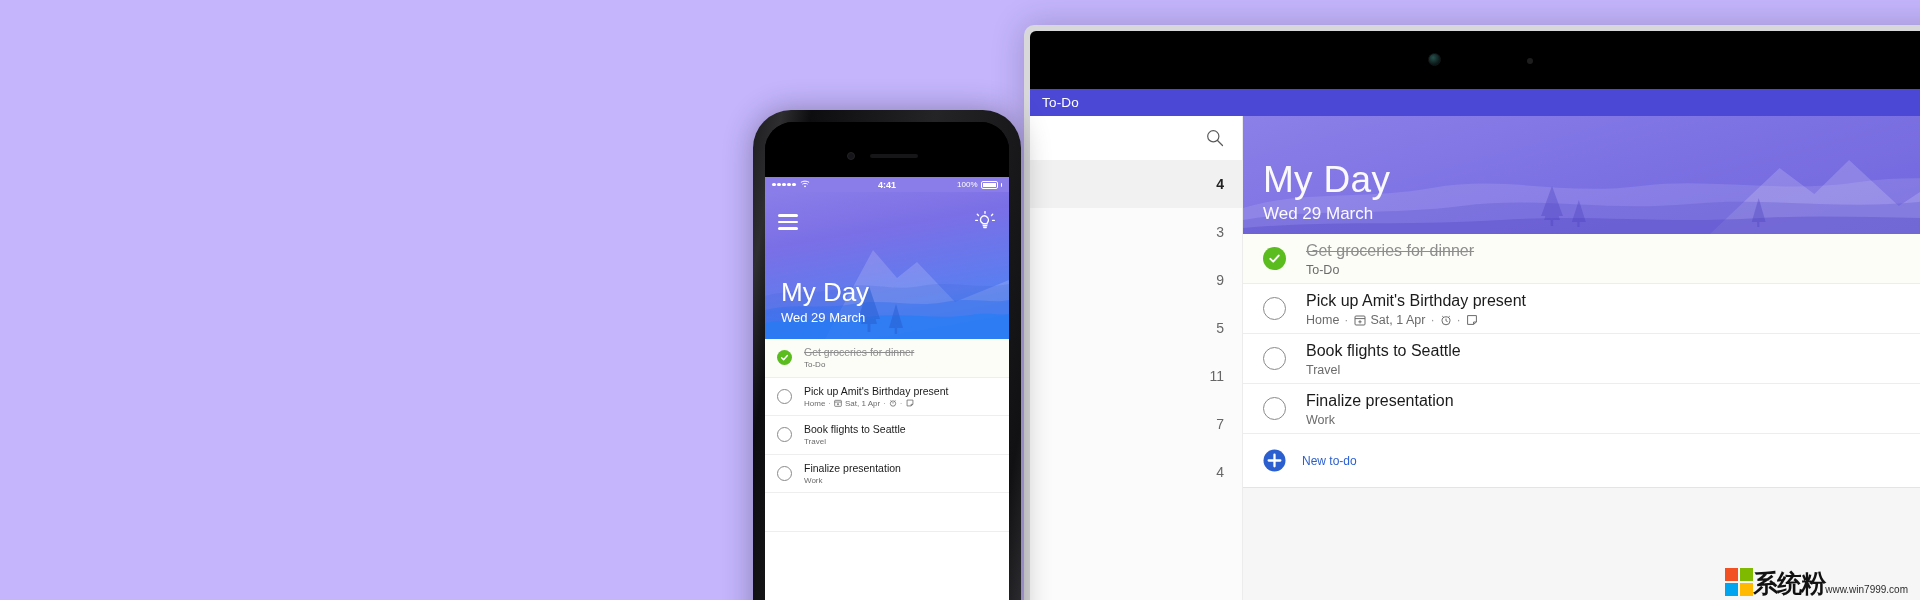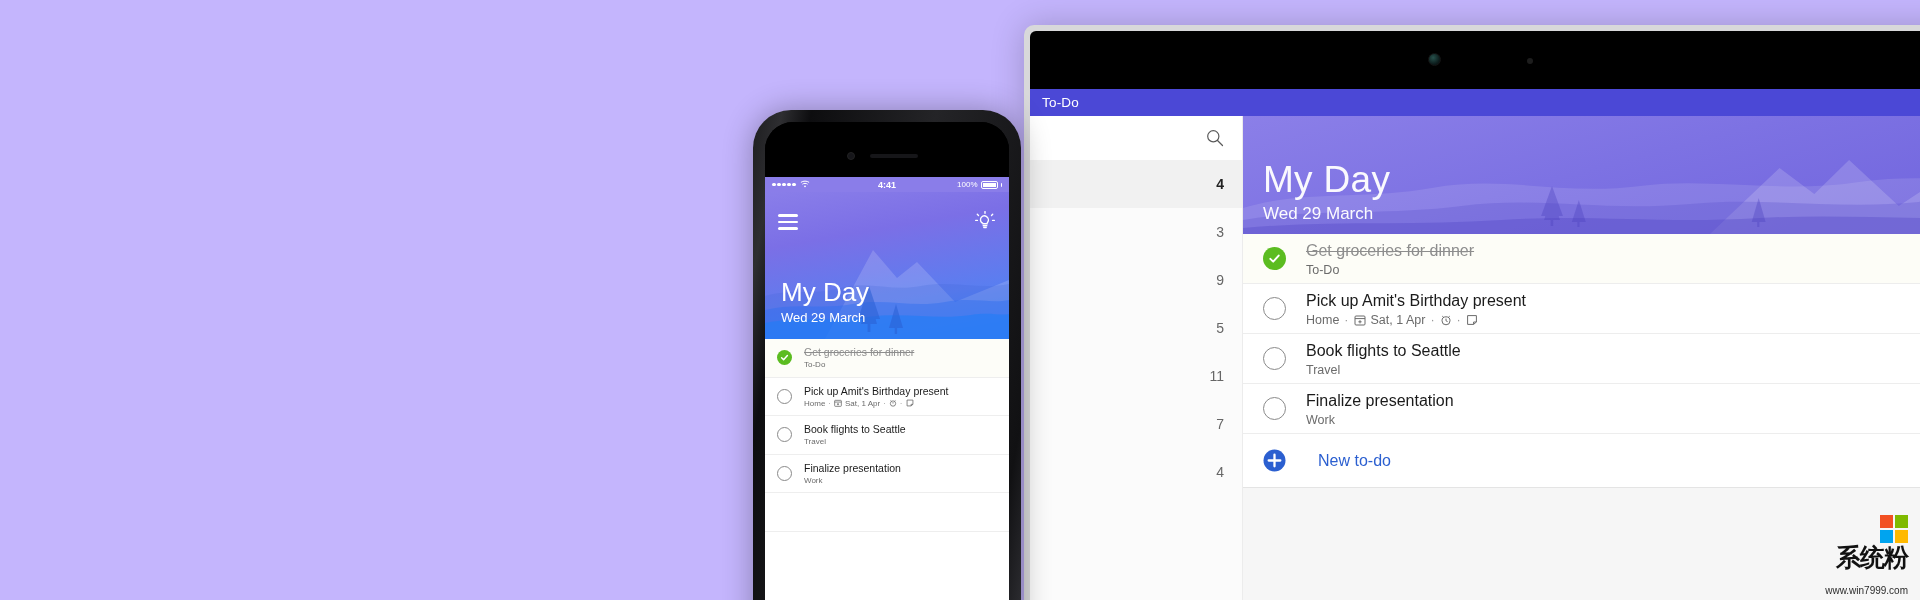--- a/index.html
+++ b/index.html
@@ -104,21 +104,21 @@
     display: flex; align-items: center; gap: 5px; white-space: nowrap;
   }
   .task-meta .dot { color: #9a9a9a; }
   .meta-ico { width: 12px; height: 12px; display: inline-block; vertical-align: -1px; }
 
   #new-todo-row {
     display: flex; align-items: center; height: 54px; padding-left: 20px;
     border-bottom: 1px solid #e4e4e4; background: #fff;
   }
   #plus-icon { width: 23px; height: 23px; flex: 0 0 23px; }
-  #new-todo-label { margin-left: 32px; font-size: 16px; color: #2b5fd0; }
+  #new-todo-label { margin-left: 16px; font-size: 12px; color: #2b5fd0; }
   #content-footer { flex: 1; background: #f6f6f6; }
 
   
   #phone {
     position: absolute; left: 753px; top: 110px;
     width: 268px; height: 560px;
     background: linear-gradient(100deg, #1d1d1f 0%, #2e2e31 8%, #0d0d0f 16%, #242427 50%, #111113 88%, #35353a 100%);
     border-radius: 38px;
     box-shadow: 0 0 30px rgba(0,0,0,0.30);
   }
@@ -180,21 +180,21 @@
   .ph-text { margin-left: 12px; min-width: 0; }
   .ph-title { font-size: 10.5px; color: #1b1b1b; line-height: 1.2; white-space: nowrap; }
   .ph-task.done .ph-title { color: #8d8d8d; text-decoration: line-through; }
   .ph-meta { font-size: 8px; color: #6b6b6b; margin-top: 1px; display: flex; align-items: center; gap: 3px; white-space: nowrap; }
   .ph-meta .dot { color: #a5a5a5; }
   .ph-ico { width: 8px; height: 8px; display: inline-block; vertical-align: -1px; }
 
   
   #watermark {
     position: absolute; right: 12px; bottom: 4px; z-index: 40;
-    display: flex; flex-direction: column; align-items: flex-end;
+    display: flex; flex-direction: row; align-items: center;
   }
   #wm-logo { display: grid; grid-template-columns: 13px 13px; grid-template-rows: 13px 13px; gap: 2px; }
   #wm-logo span { display: block; }
   #wm-cn { font-family: "DejaVu Sans", sans-serif; font-size: 25px; font-weight: bold; color: #111; line-height: 1; margin-top: 2px; letter-spacing: -1px; }
   #wm-url { font-family: "Liberation Sans", sans-serif; font-size: 10px; color: #2b2b2b; margin-top: 15px; }
 </style>
 </head>
 <body>
 
 <div id="stage">

